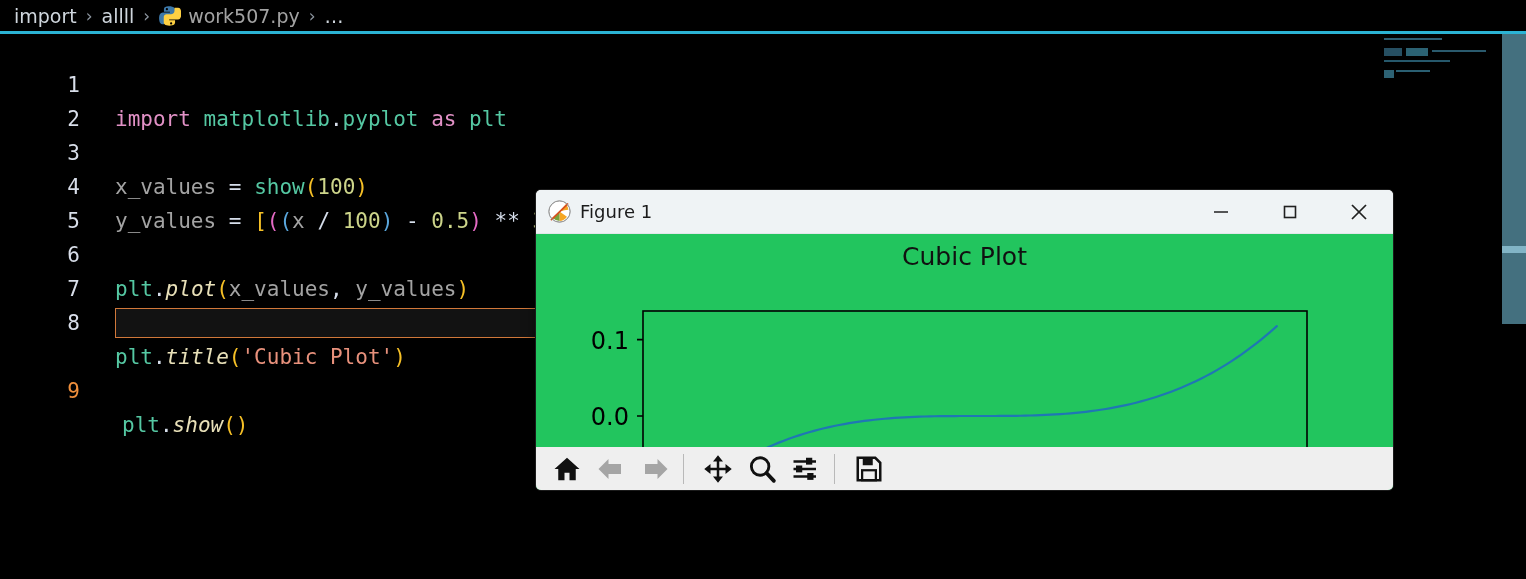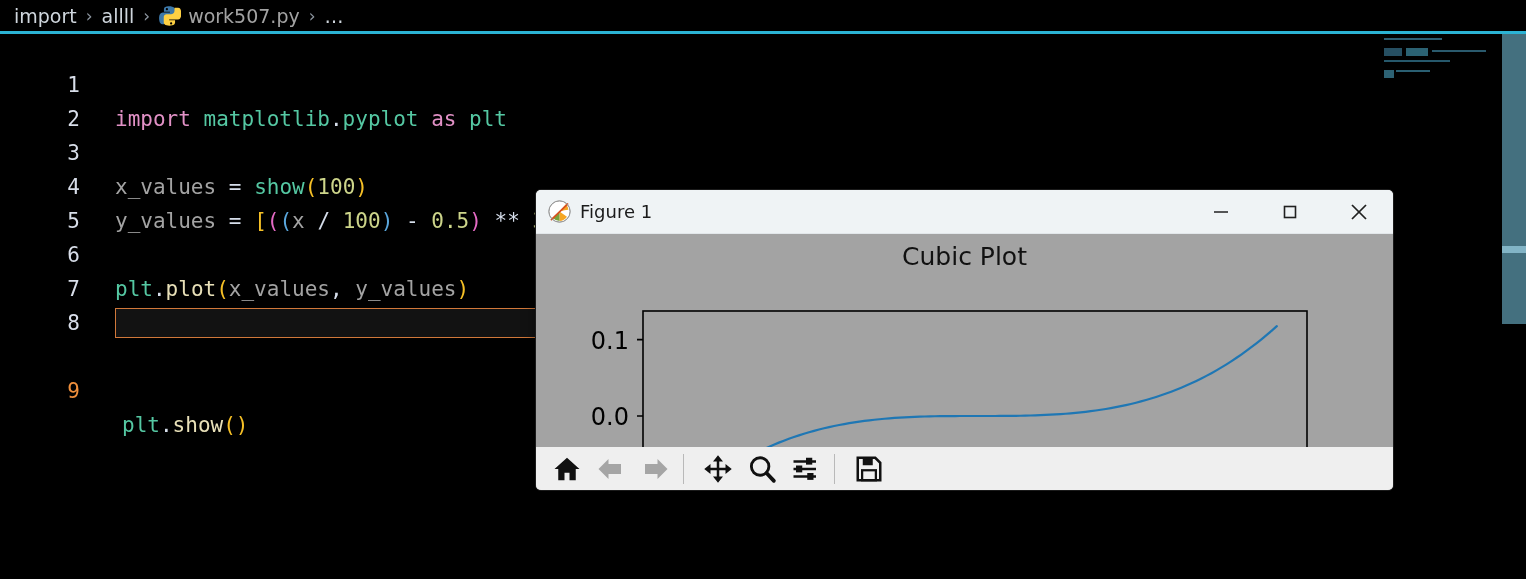--- a/index.html
+++ b/index.html
@@ -48,21 +48,21 @@
     color:#d8dee9;font-size:21px;
   }
   .ctext{position:absolute;left:115px;}
 
   
   .t-kw{color:#e291c6;}      
   .t-mod{color:#55c8a3;}     
   .t-dot{color:#d6deeb;}
   .t-var{color:#a3a3a3;}
   .t-op{color:#d6deeb;}
-  .t-fn{color:#e8e0b8;}
+  .t-fn{color:#e8e0b8;font-style:italic;}
   .t-num{color:#cdd58a;}
   .t-paren-y{color:#f6c026;}
   .t-paren-m{color:#e46ac4;}
   .t-paren-b{color:#5aa6dc;}
   .t-brack{color:#f6c026;}
   .t-str{color:#e8917c;}
   .t-plain{color:#d6deeb;}
 
   
   .cline.active .lnum{color:#ef8f3c;}
@@ -113,21 +113,21 @@
     font-family:"DejaVu Sans","Liberation Sans",sans-serif;
   }
   .wbtns{margin-left:auto;display:flex;height:43px;}
   .wbtn{
     width:69px;height:43px;display:flex;align-items:center;justify-content:center;
   }
   .wbtn svg{display:block;}
 
   
   #figcanvas{
-    position:relative;background:#a3a3a3;height:285px;
+    position:relative;background:#22c55e;height:285px;
   }
   #figtitle{
     position:absolute;left:0;top:8px;width:100%;text-align:center;
     font-size:25px;color:#111;
     font-family:"DejaVu Sans","Liberation Sans",sans-serif;
   }
   #plotsvg{position:absolute;left:0;top:0;}
 
   
   #figtoolbar{
@@ -197,20 +197,21 @@
       <span class="ctext"><span class="t-mod">plt</span><span class="t-dot">.</span><span class="t-fn">plot</span><span class="t-paren-y">(</span><span class="t-var">x_values</span><span class="t-plain">, </span><span class="t-var">y_values</span><span class="t-paren-y">)</span></span>
     </div>
 
     <div class="cline">
       <span class="lnum">7</span>
       <span class="ctext"></span>
     </div>
 
     <div class="cline">
       <span class="lnum">8</span>
+      <span class="ctext"><span class="t-mod">plt</span><span class="t-dot">.</span><span class="t-fn">title</span><span class="t-paren-y">(</span><span class="t-str">'Cubic Plot'</span><span class="t-paren-y">)</span></span>
     </div>
 
     <div class="cline active">
       <span class="hilite-box"></span>
       <span class="lnum">9</span>
       <span class="ctext"><span class="t-mod">plt</span><span class="t-dot">.</span><span class="t-fn">show</span><span class="t-paren-y">(</span><span class="t-paren-y">)</span></span>
     </div>
 
   </div>
 

